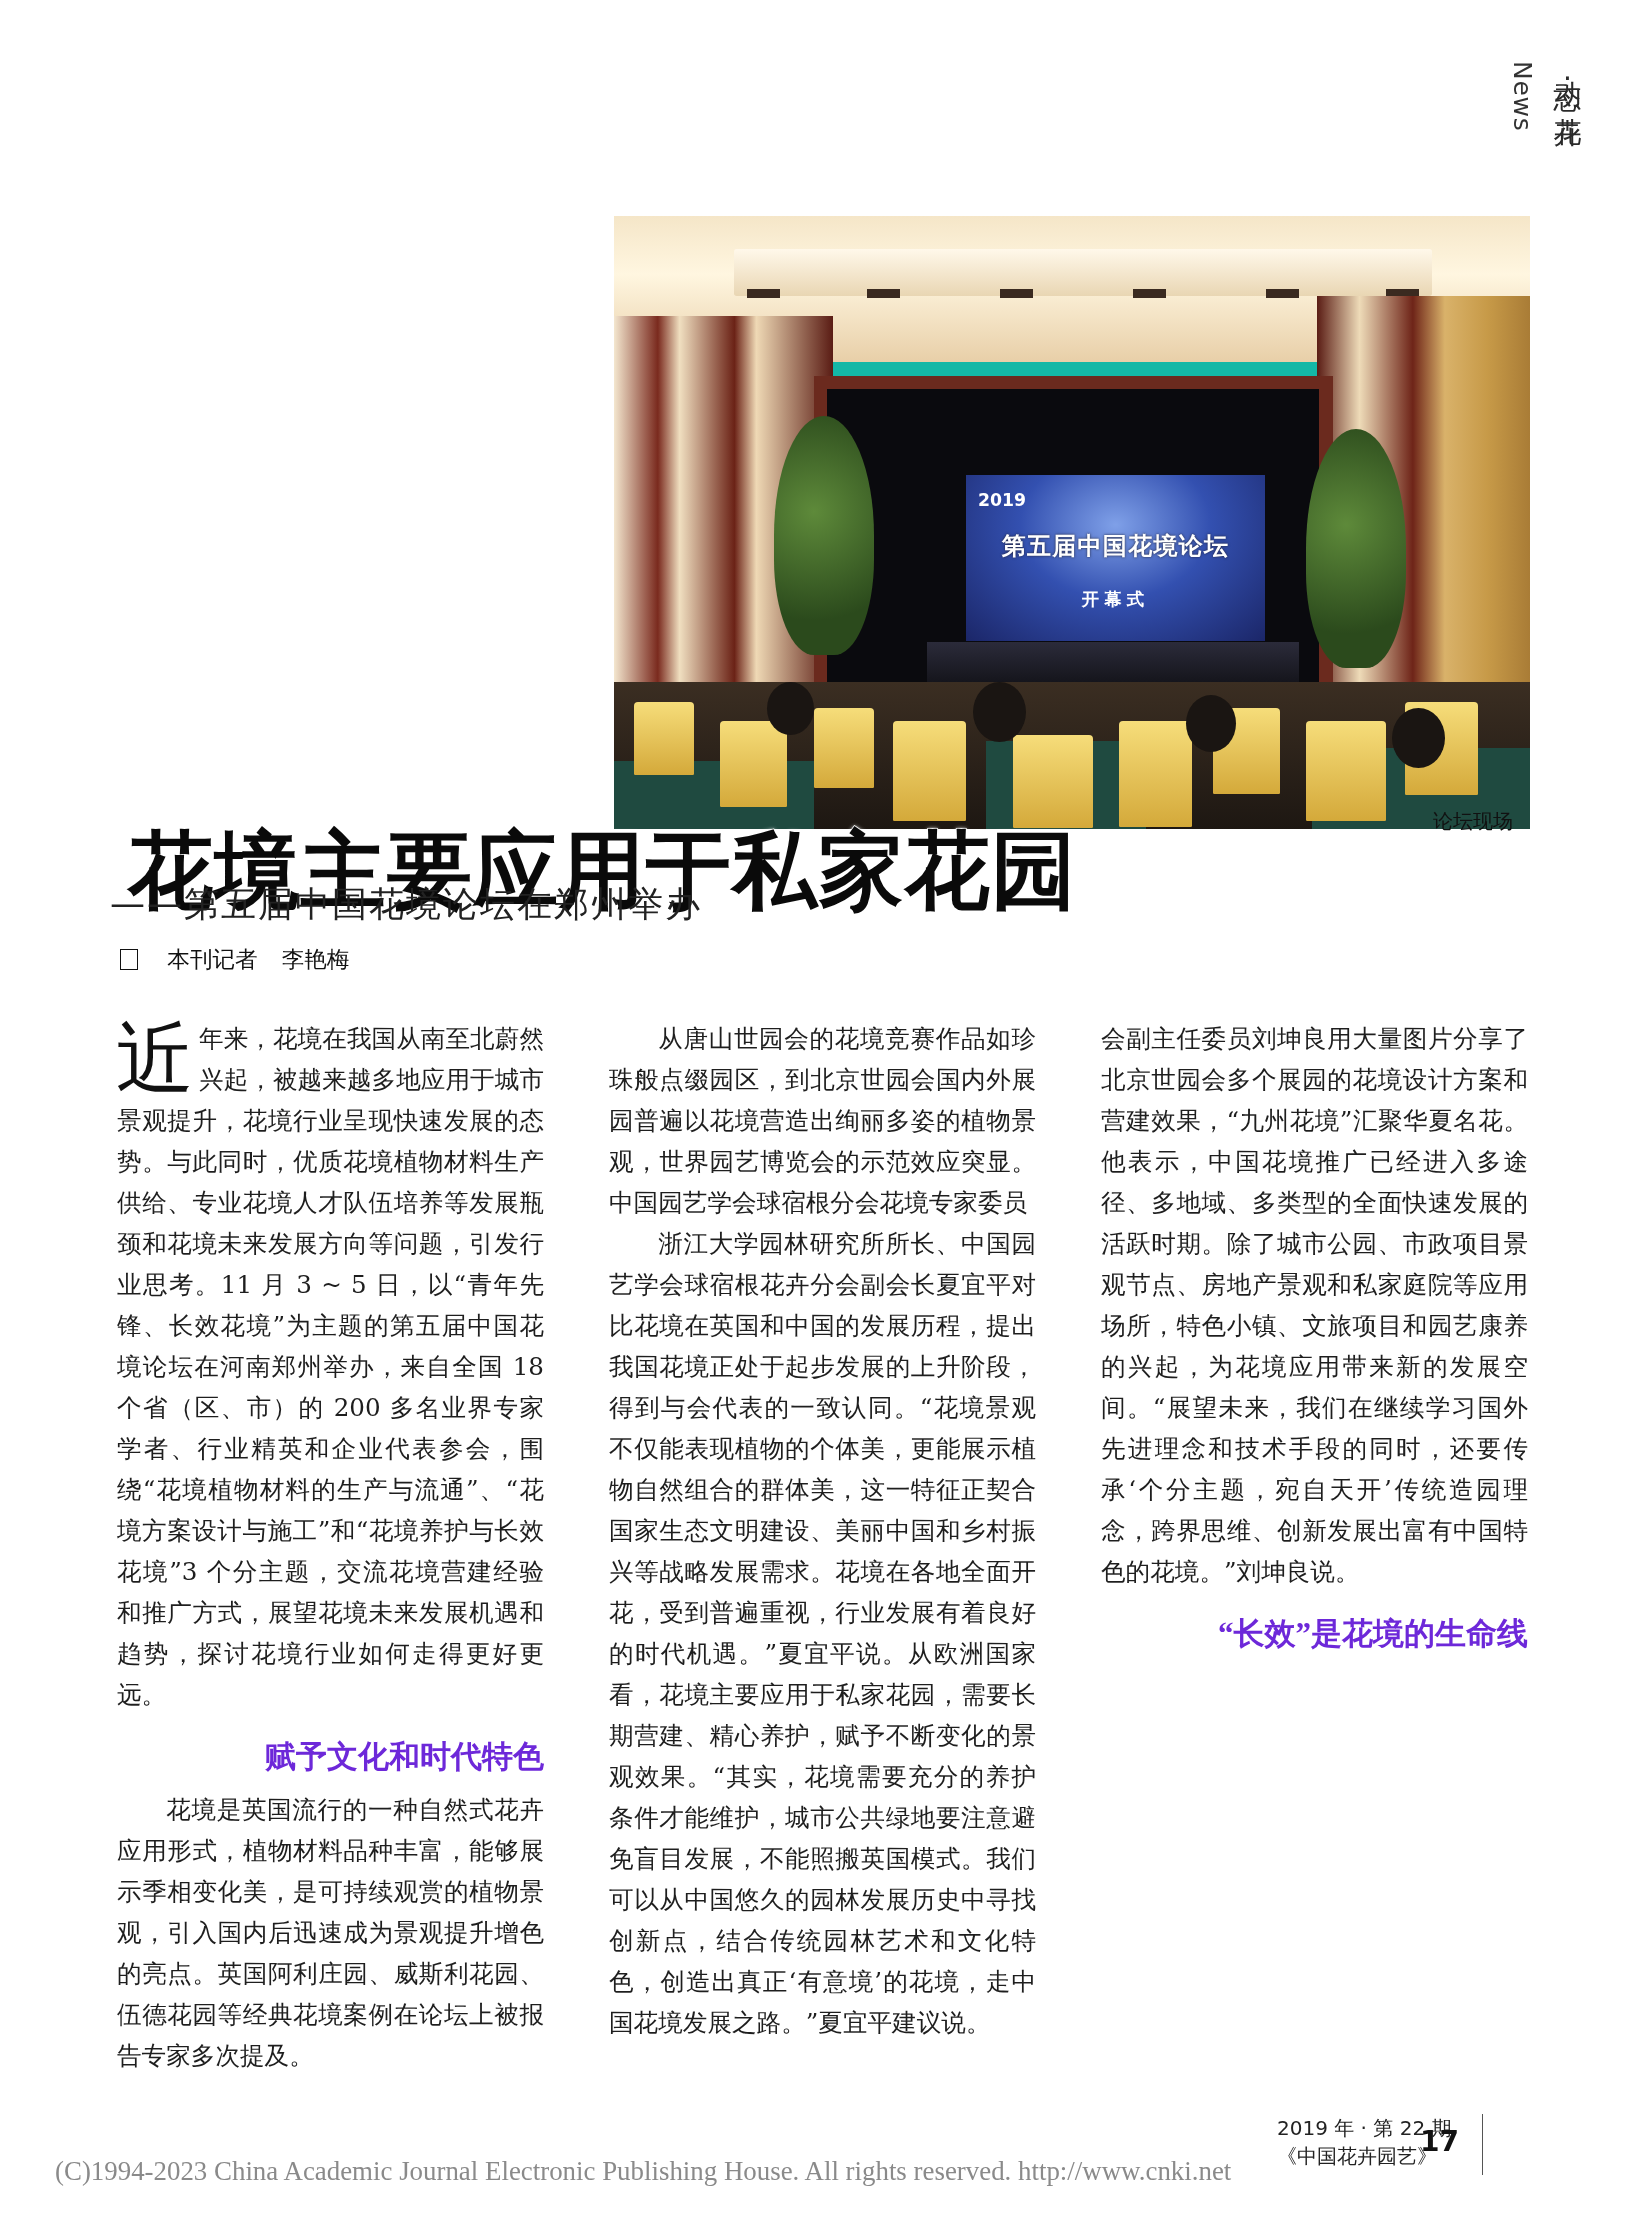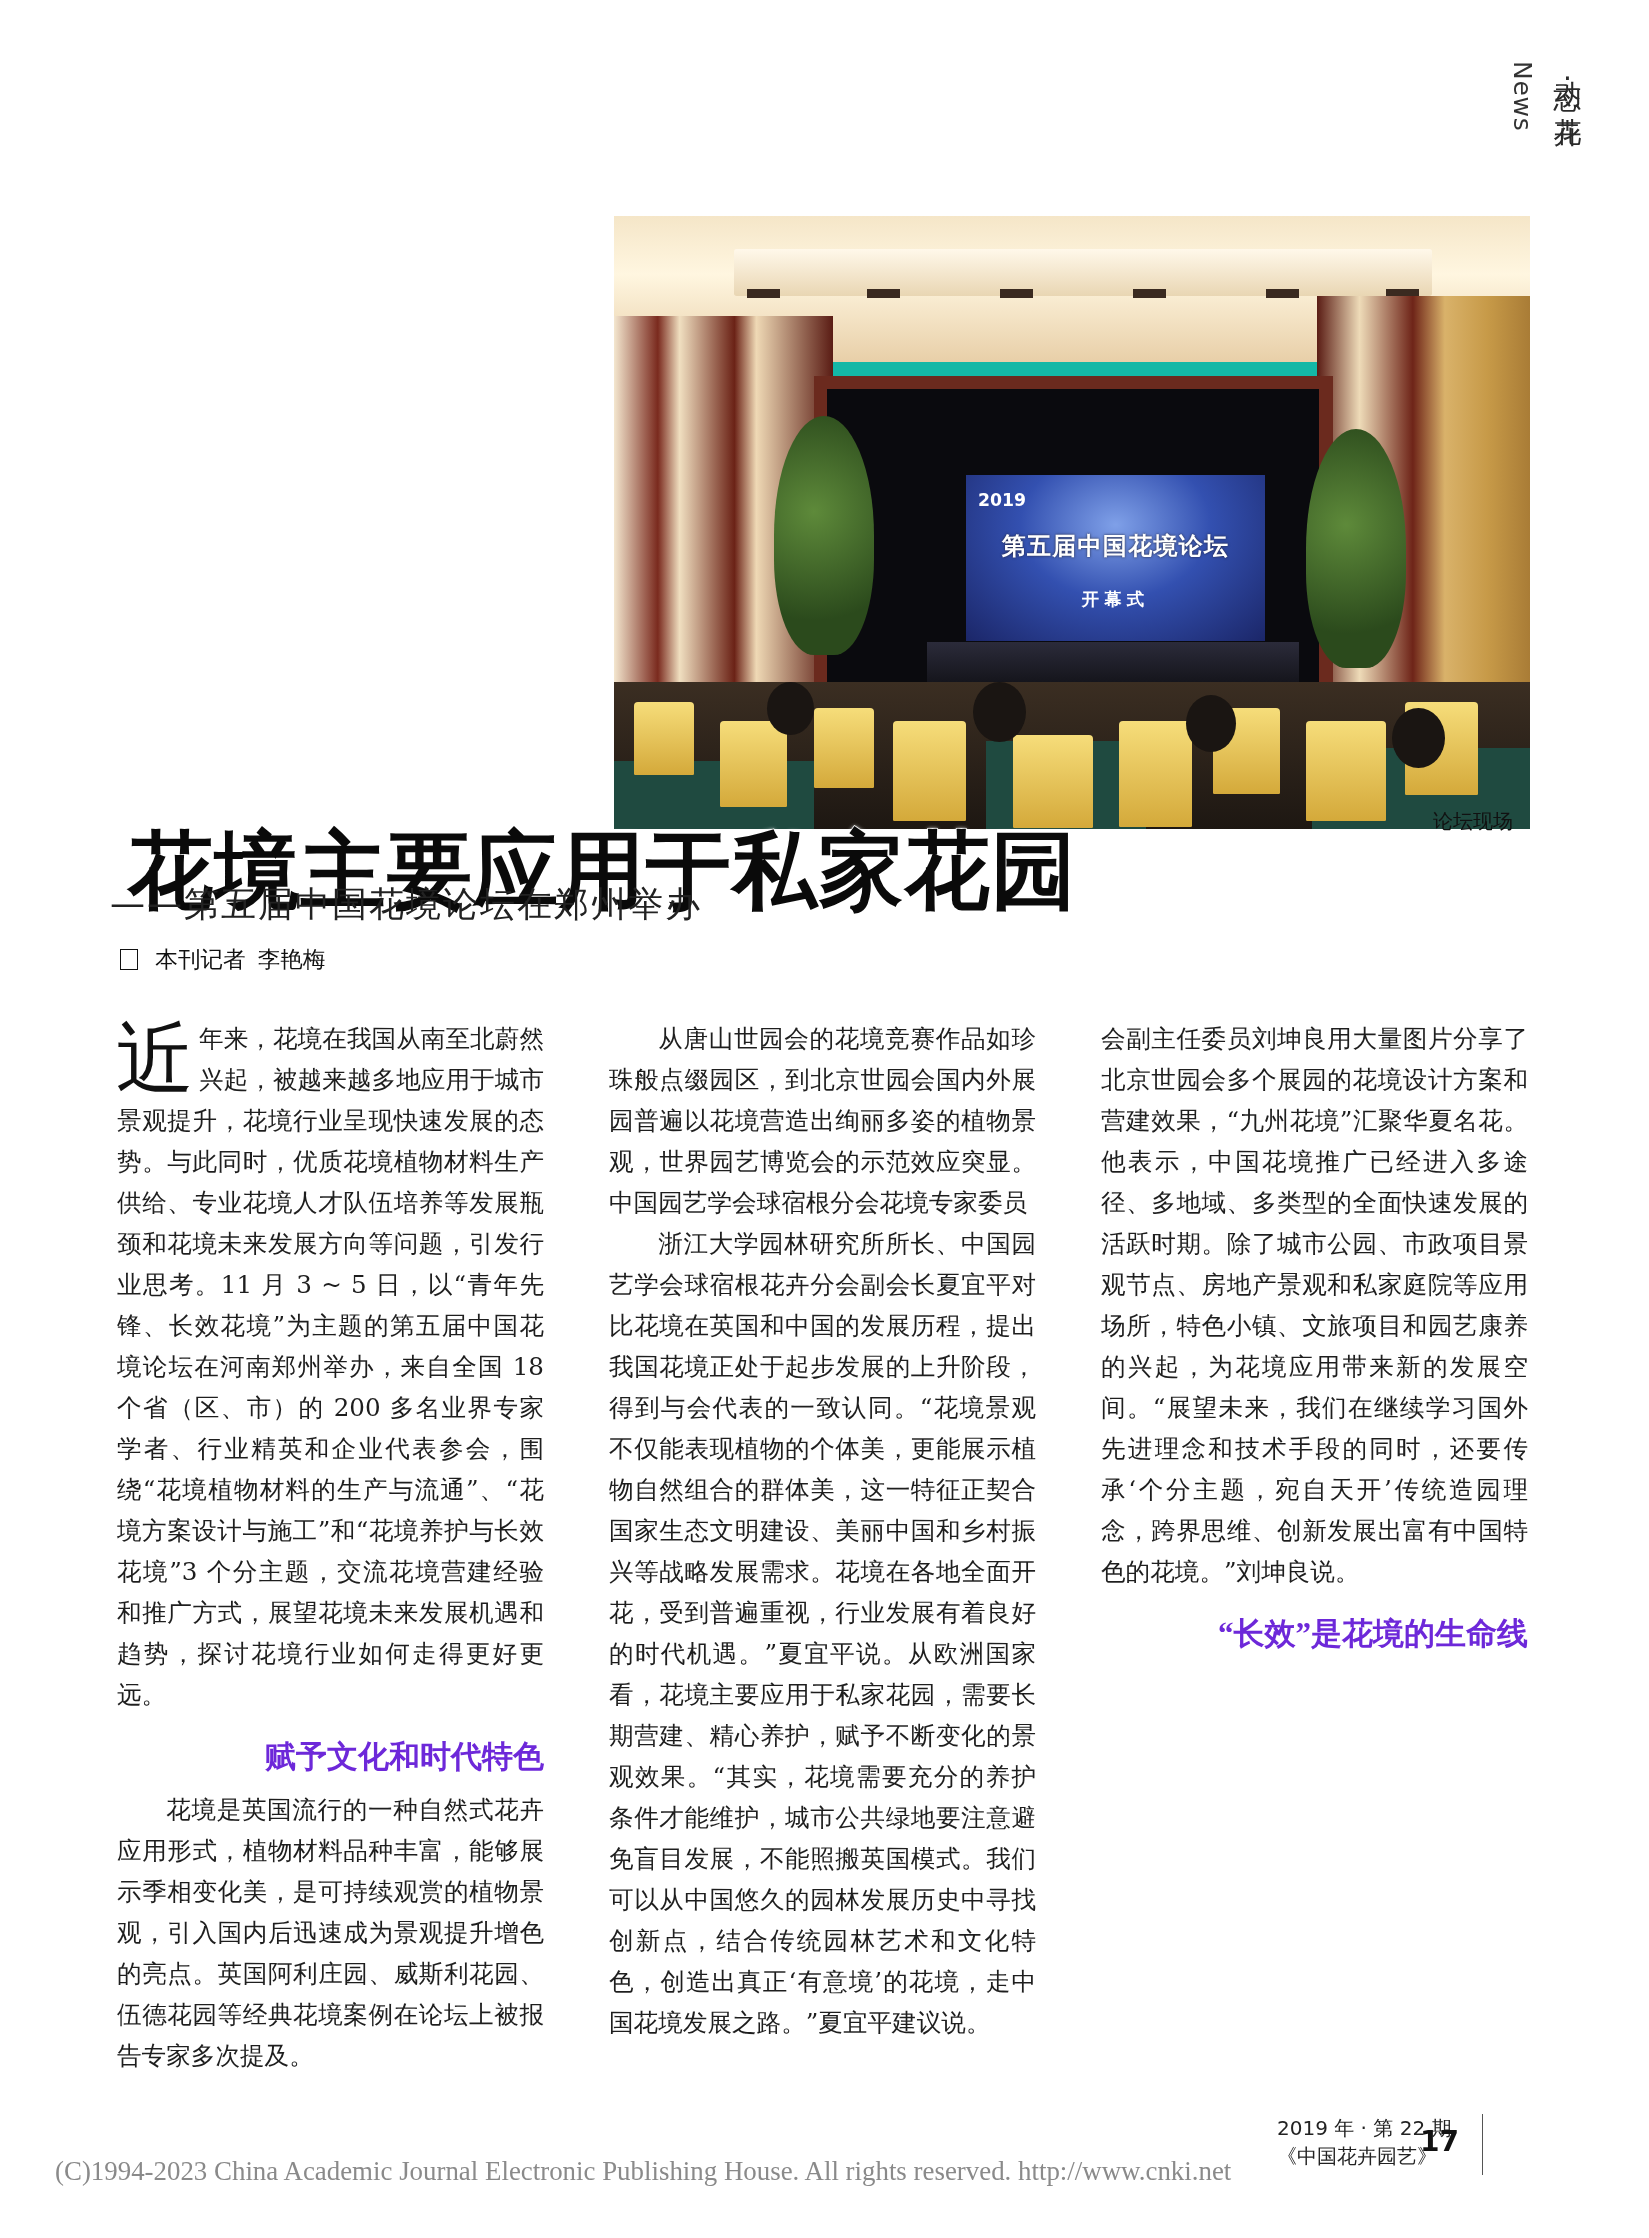--- a/index.html
+++ b/index.html
@@ -46,21 +46,21 @@
   .photo .tablecloth { position:absolute; background:#1f4a40; }
 
   
   .main-title { position:absolute; left:128px; top:764px; font-family:"DejaVu Sans","Liberation Sans",sans-serif;
      font-size:85px; line-height:100px; color:#0a0a0a; letter-spacing:1.3px; white-space:nowrap;
      -webkit-text-stroke:1.3px #fff; paint-order:stroke fill; font-weight:bold;
      text-shadow:0 0 4px #fff, 0 0 2px #fff; }
   .subtitle { position:absolute; left:110px; top:881px; font-family:"DejaVu Sans","Liberation Sans",sans-serif;
      font-size:35px; color:#222; letter-spacing:2px; white-space:nowrap; }
   .byline { position:absolute; left:120px; top:944px; font-family:"DejaVu Sans","Liberation Sans",sans-serif;
-     font-size:22.6px; color:#111; white-space:nowrap; display:flex; align-items:center; gap:12px; }
+     font-size:22.6px; color:#111; white-space:nowrap; display:flex; align-items:center; gap:24px; }
   .byline .box-icon { display:inline-block; width:16px; height:18.6px; border:1.3px solid #111; margin-right:5.3px; }
   .caption { position:absolute; left:1433px; top:808px; font-family:"DejaVu Sans","Liberation Sans",sans-serif;
      font-size:20px; color:#111; }
 
   
   .col { position:absolute; top:1018px; width:427px; font-size:24.6px; line-height:41px;
      text-align:justify; text-justify:inter-character; color:#1e1e1e; }
   .col p { margin:0; text-indent:2em; }
   .col p.noindent { text-indent:0; }
   .col1 { left:117px; }

